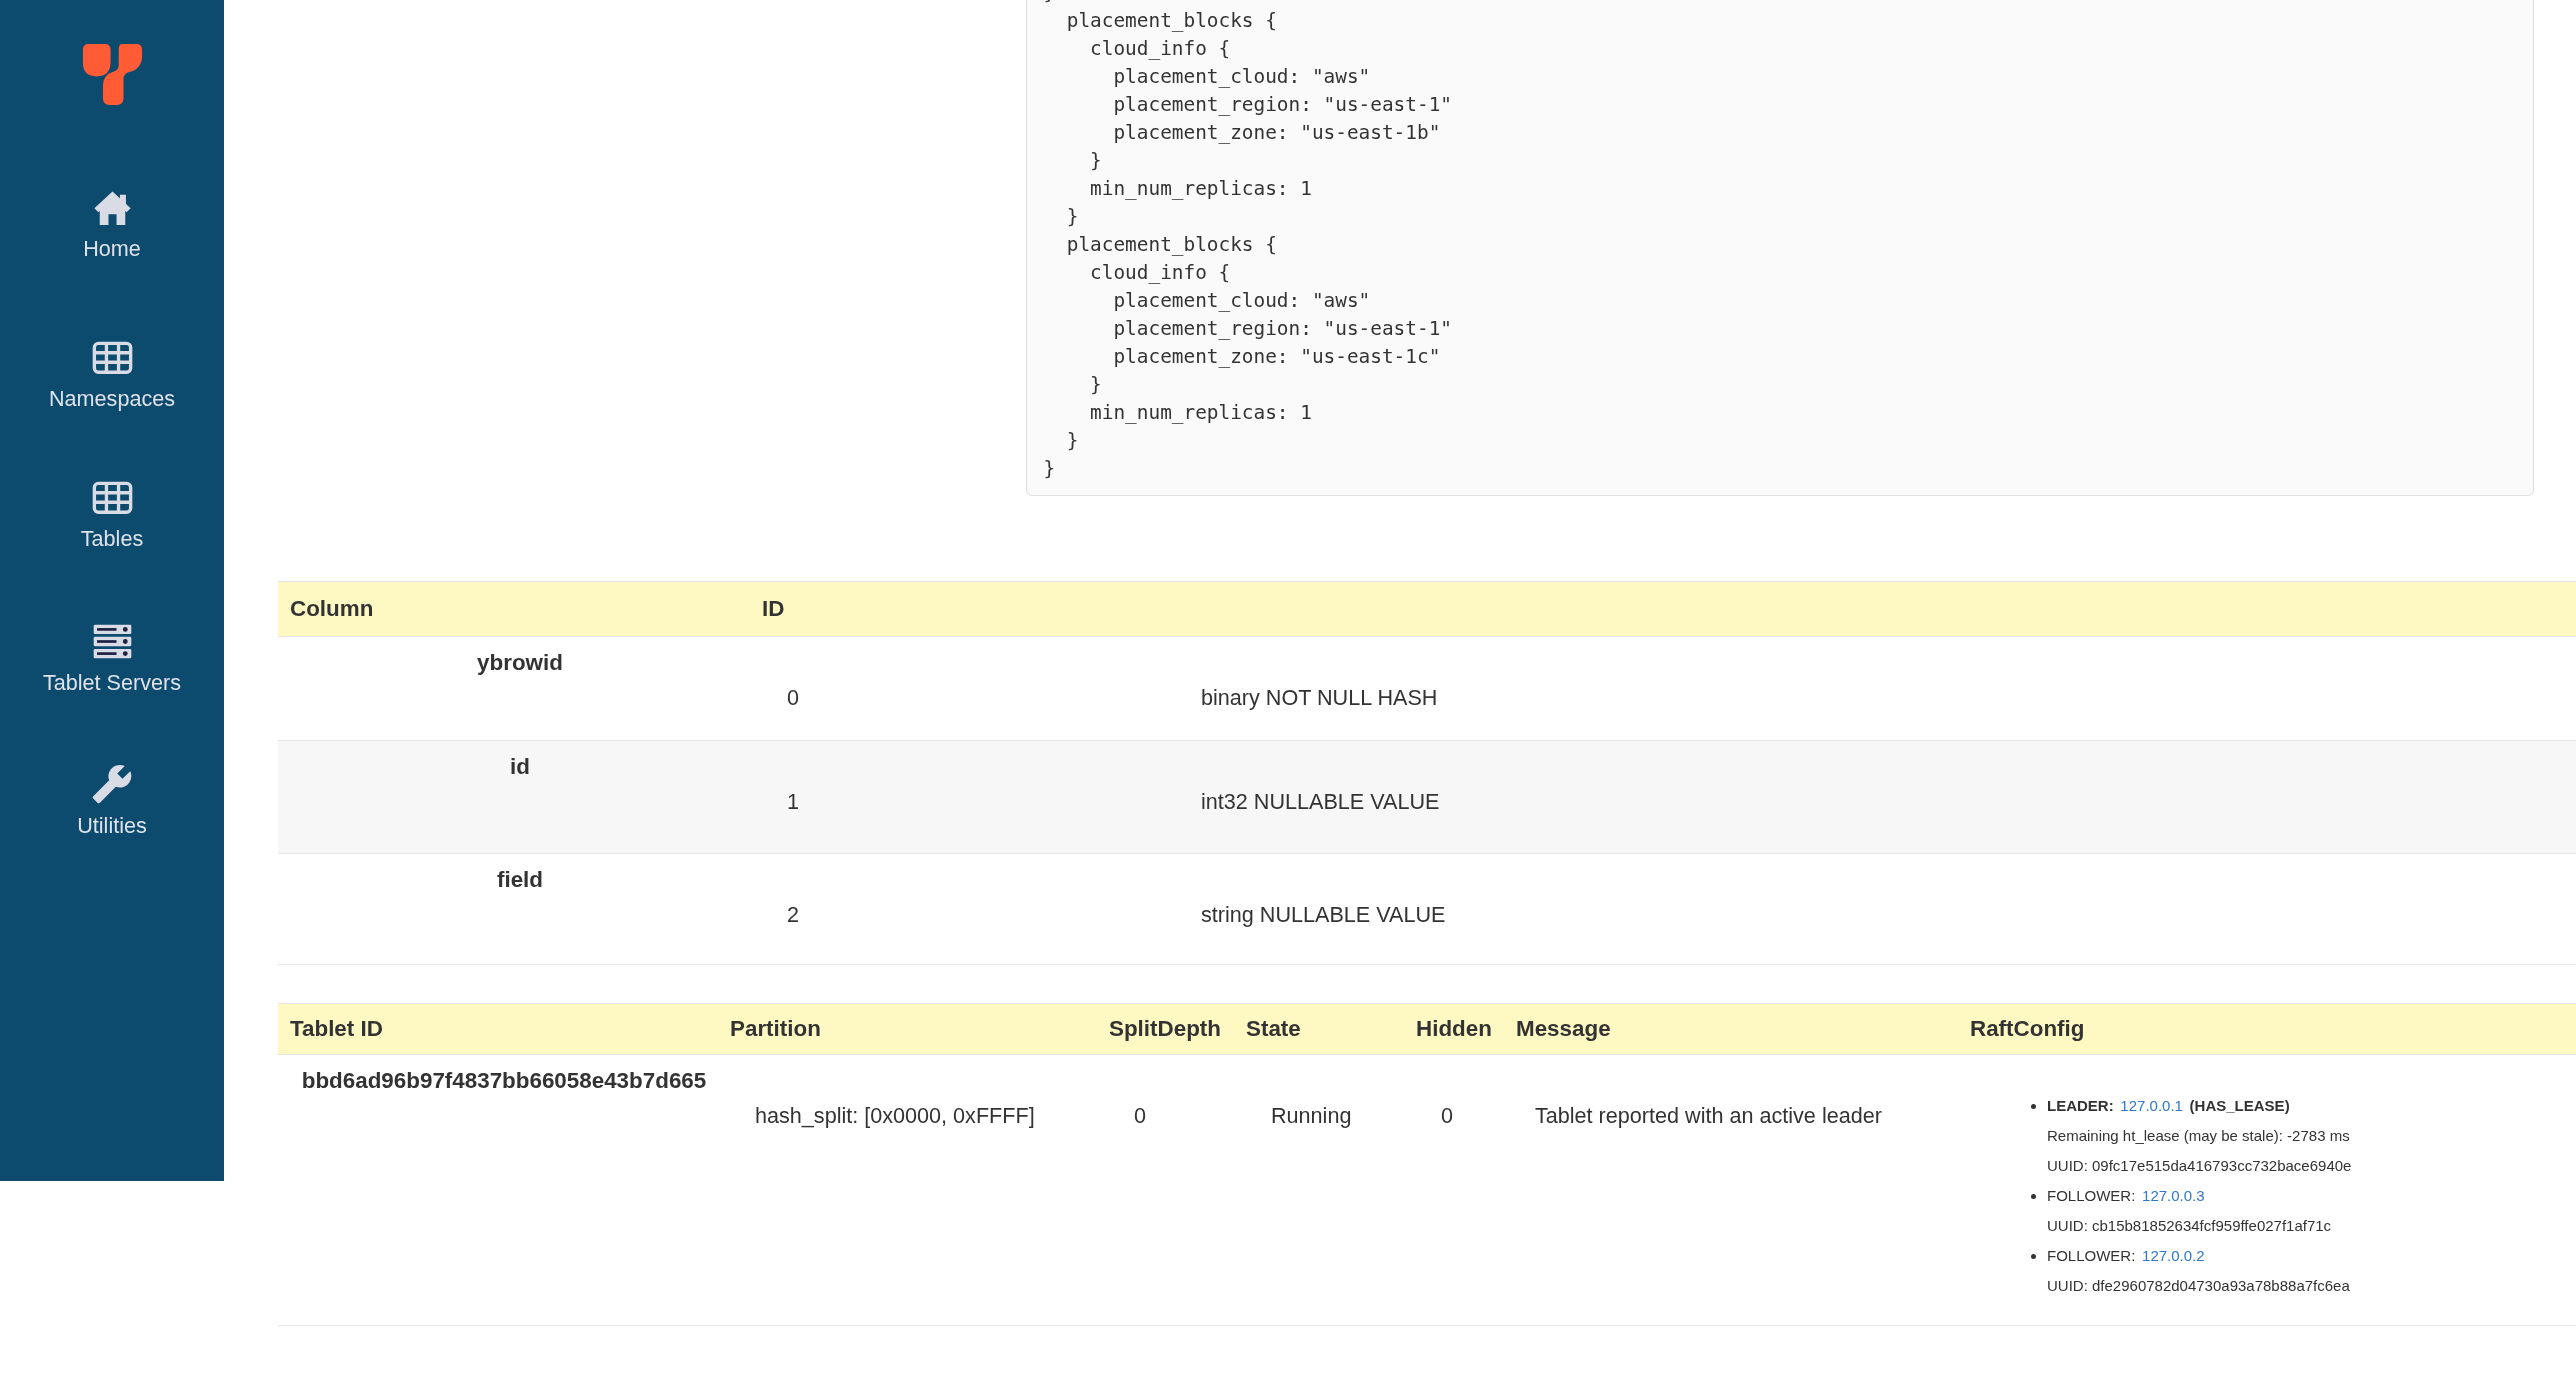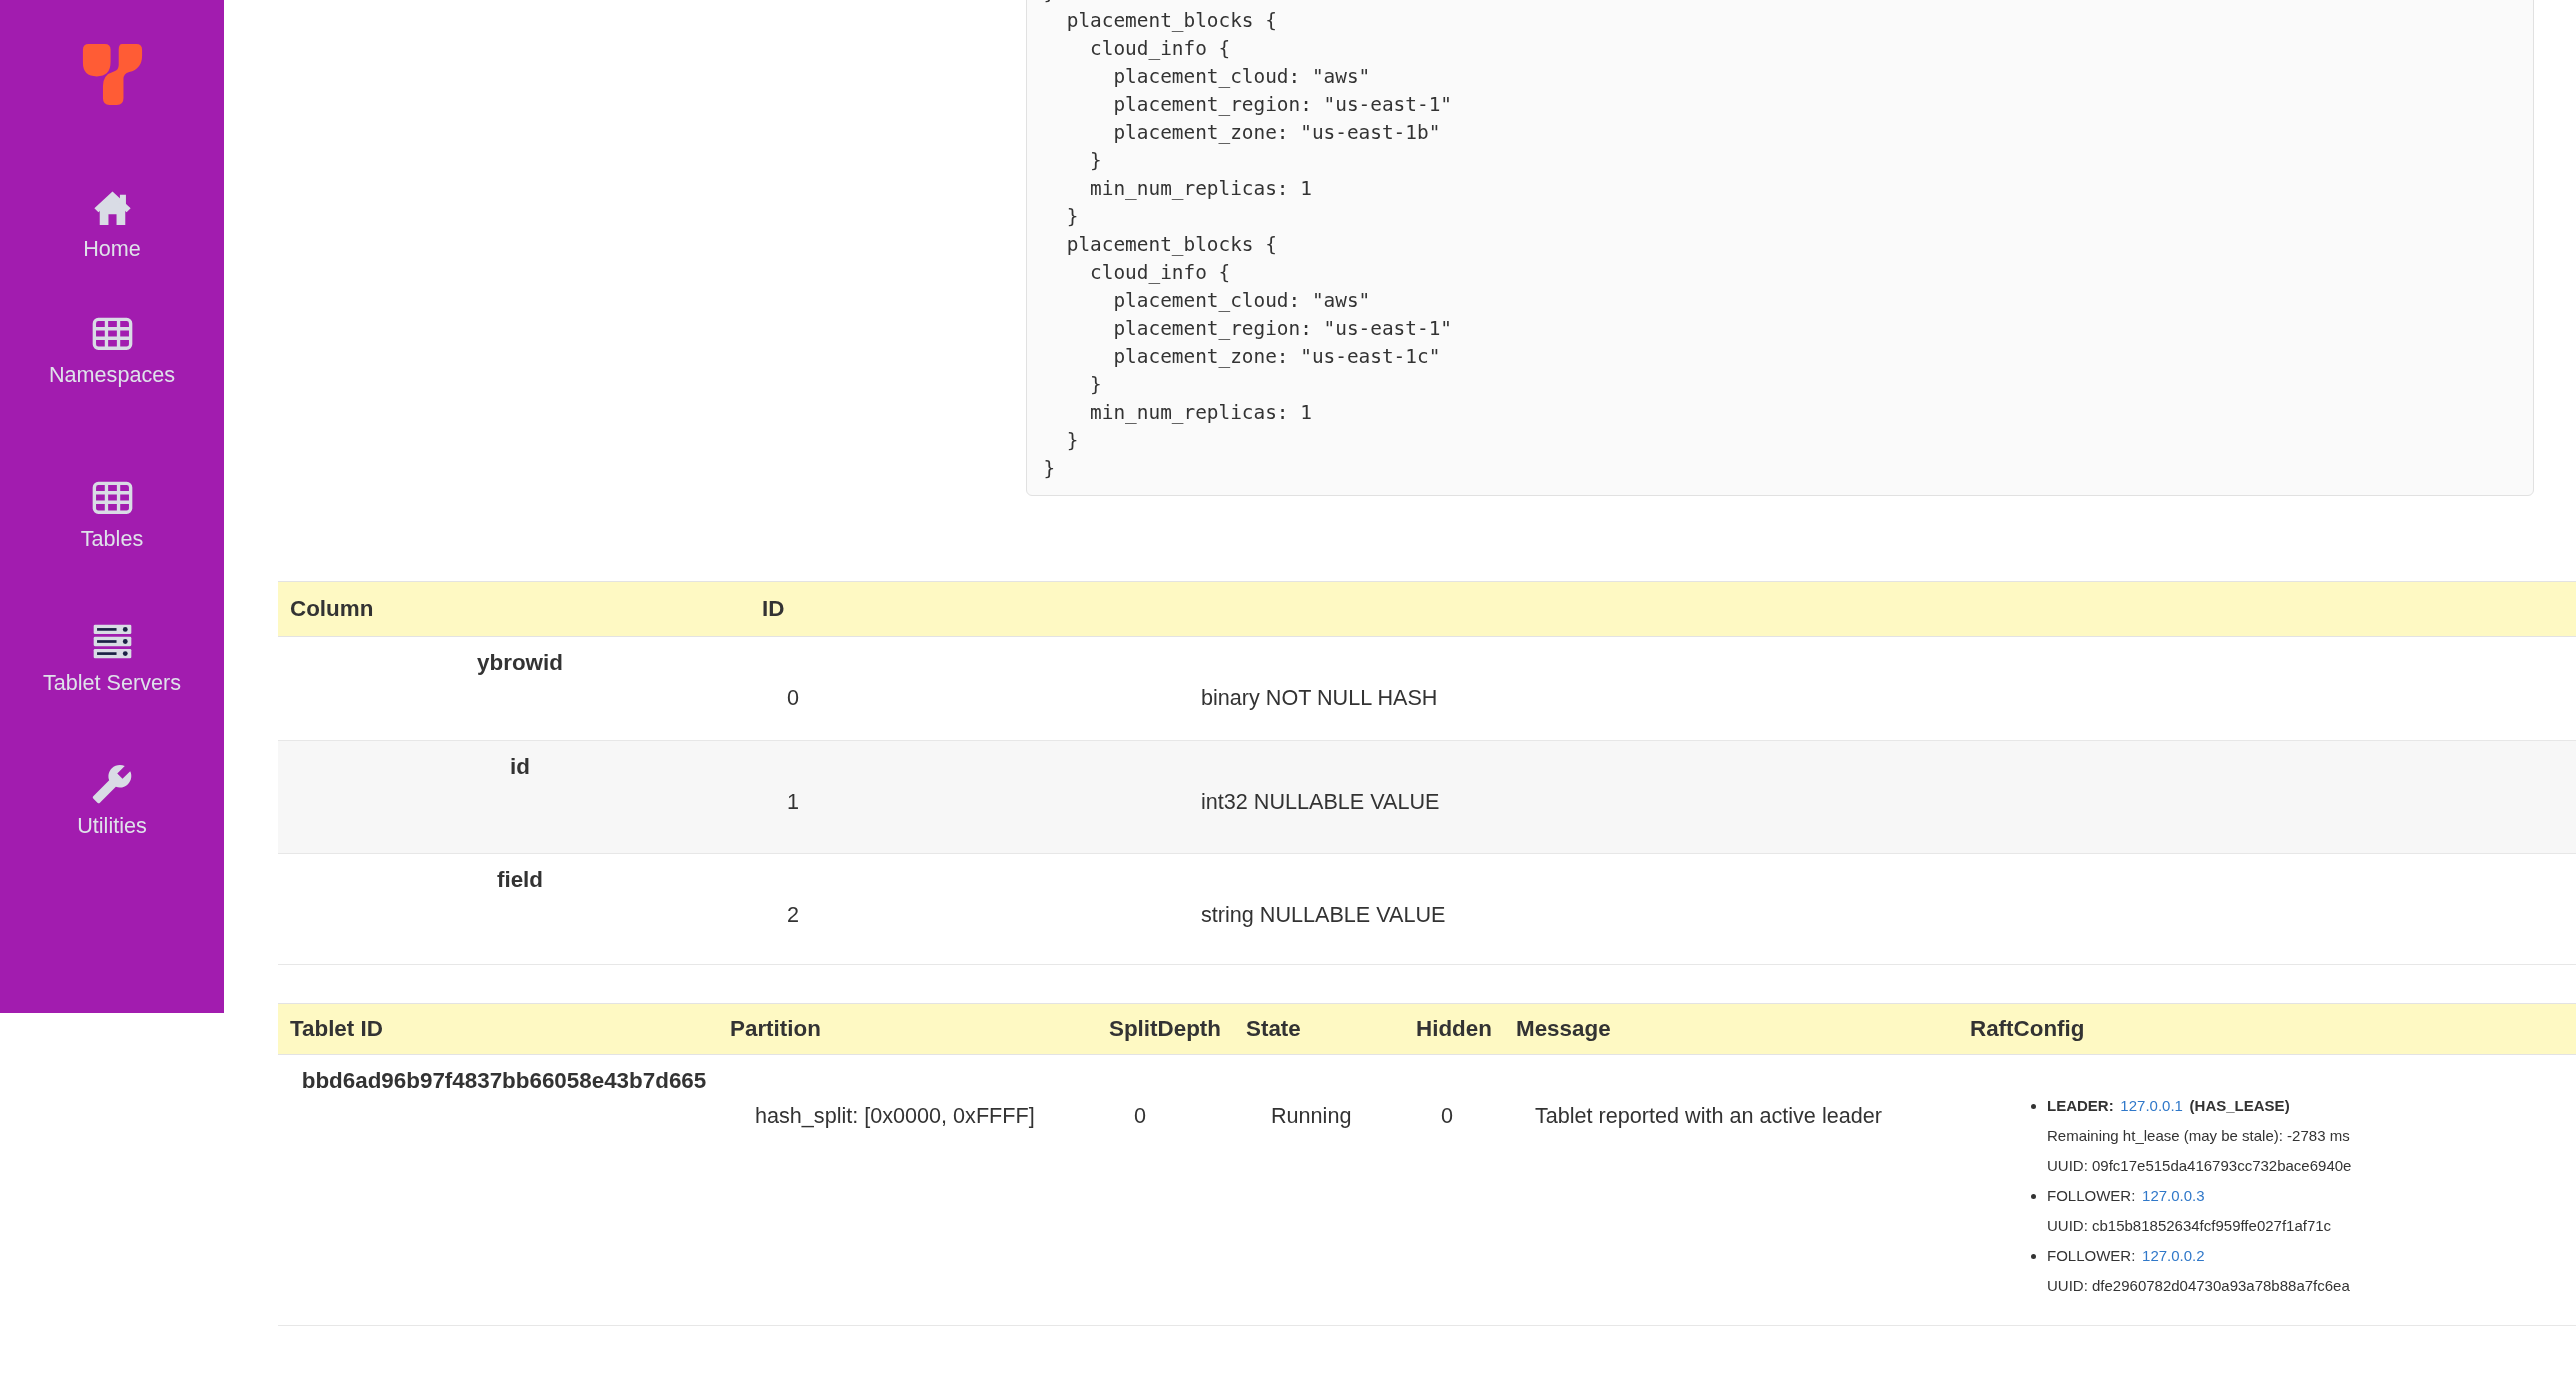--- a/index.html
+++ b/index.html
@@ -9,22 +9,22 @@
     background: #ffffff;
     overflow: hidden;
     font-family: "Liberation Sans", sans-serif;
     color: #333333;
   }
   .stage { position: absolute; top: 0; left: 0; width: 2576px; height: 1379px; }
 
   
   .sidebar {
     position: absolute; top: 0; left: 0;
-    width: 224px; height: 1013px;
-    background: #a21caf;
+    width: 224px; height: 1181px;
+    background: #0c4a6e;
   }
   .logo {
     position: absolute; top: 43px; left: 78px;
     width: 69px; height: 63px;
   }
   .nav-item {
     position: absolute; left: 0; width: 224px;
     text-align: center;
     color: #dfe2ea;
     cursor: pointer;
@@ -32,21 +32,21 @@
   .nav-item .icon { display: block; height: 46px; }
   .nav-item .icon svg { vertical-align: top; }
   .nav-label {
     display: block;
     margin-top: 6px;
     font-size: 21.6px;
     line-height: 22.4px;
     color: #dfe2ea;
   }
   .nav-home      { top: 186px; }
-  .nav-namespaces{ top: 312px; }
+  .nav-namespaces{ top: 336px; }
   .nav-tables    { top: 476px; }
   .nav-tabletsrv { top: 620px; }
   .nav-utilities { top: 763px; }
 
   
   .pre-block {
     position: absolute;
     left: 1026px; top: -34px;
     width: 1508px;
     background: #fafafa;

